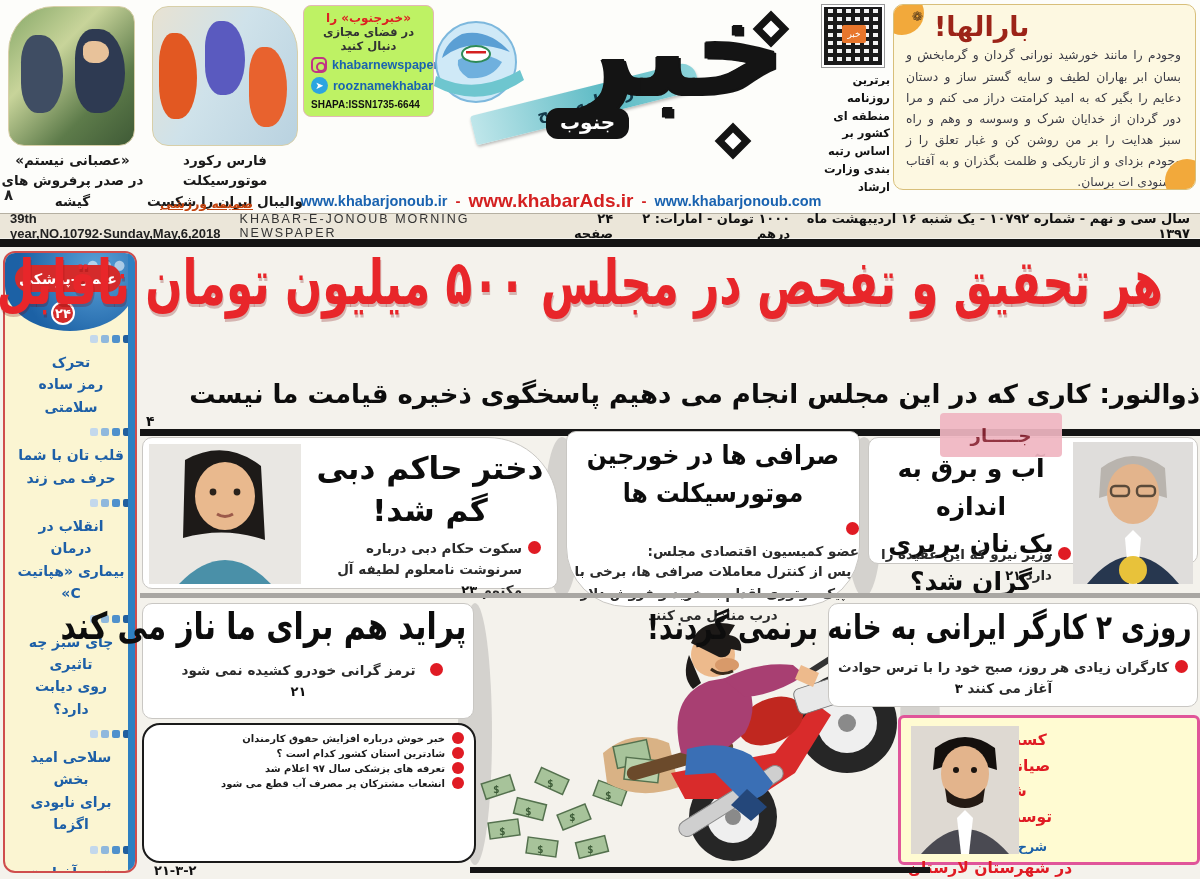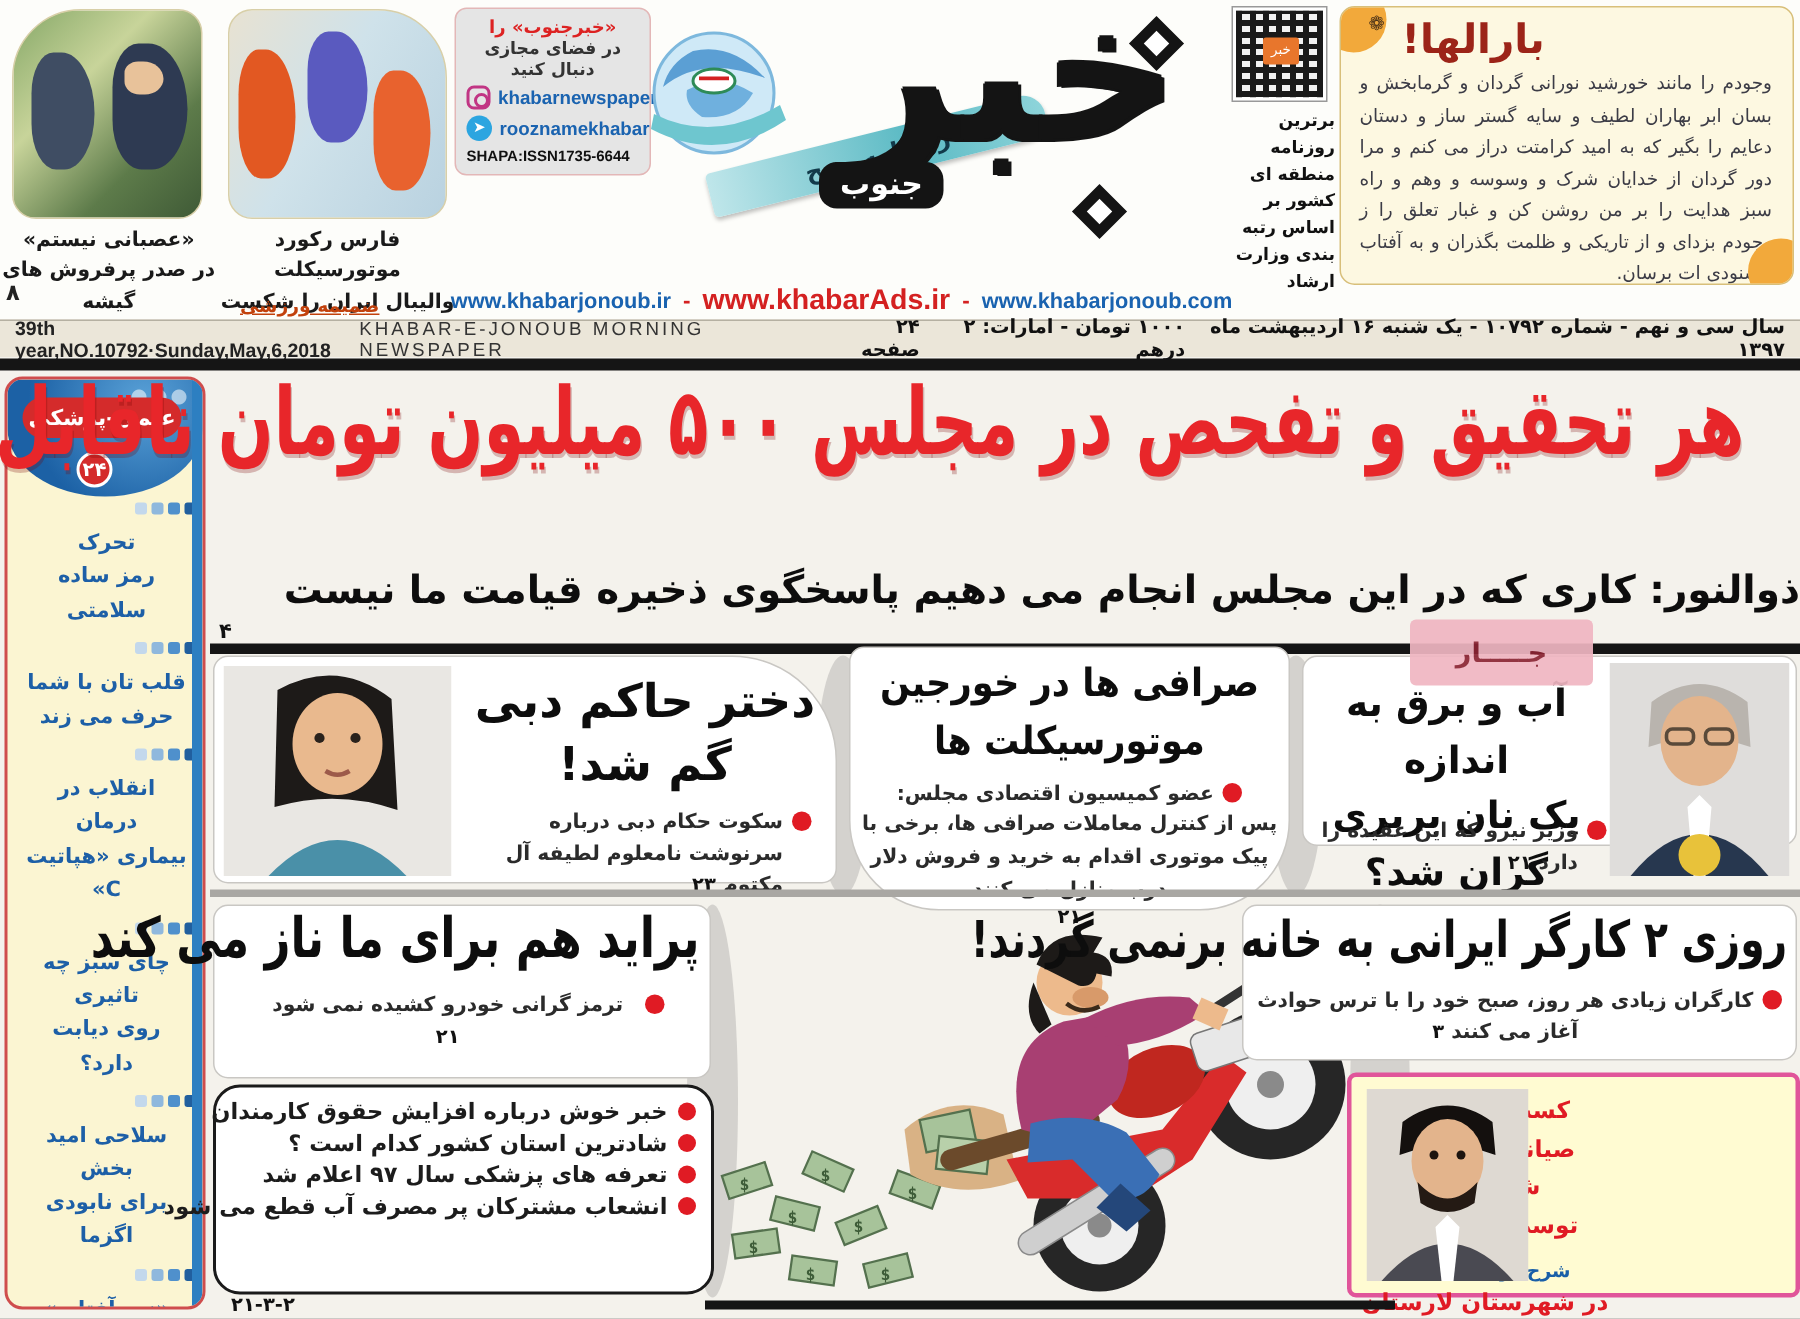--- a/index.html
+++ b/index.html
@@ -18,21 +18,21 @@
   .photo-card.volley { left:152px; top:6px; width:146px; height:140px;
     background:linear-gradient(120deg,#e8e2d2 0%,#cfe2ea 45%,#b9d2e0 100%); border-top-right-radius:46px; }
   .blob { position:absolute; border-radius:40% 60% 55% 45%; }
   .caption { text-align:center; font-weight:bold; color:#1a1a1a; font-size:13.5px; line-height:1.5; }
   .cap-left { left:0; top:150px; width:145px; }
   .cap-right { left:146px; top:150px; width:158px; }
   .pagenum8 { left:4px; top:186px; font-weight:bold; font-size:15px; color:#222; }
   .sport-sup { left:160px; top:196px; color:#c2410c; font-weight:bold; font-size:12.5px;text-decoration:underline; }
 
   .social-box { left:303px; top:5px; width:131px; height:112px; border:1px solid #e3b7b7; border-radius:8px;
-    padding:5px 7px 0 7px; background:#e5e5e5; }
+    padding:5px 7px 0 7px; background:#bef264; }
   .social-box .follow1 { color:#d22; font-weight:bold; font-size:12px; text-align:center; }
   .social-box .follow2 { color:#333; font-weight:bold; font-size:11.5px; text-align:center; }
   .soc-row { display:flex; align-items:center; justify-content:flex-start; gap:5px; margin-top:4px; direction:ltr; }
   .ig-icon { width:16px; height:16px; border:2px solid #c13584; border-radius:5px; position:relative; flex:none; }
   .ig-icon::after { content:""; position:absolute; left:3px; top:3px; width:6px; height:6px; border:2px solid #c13584; border-radius:50%; }
   .tg-icon { width:17px; height:17px; background:#2ca5e0; border-radius:50%; color:#fff; font-size:10px;
     display:flex; align-items:center; justify-content:center; flex:none; }
   .handle { color:#1a63b0; font-weight:bold; font-size:12.5px; font-family:"Liberation Sans",sans-serif; }
   .shapa { margin-top:5px; font-size:10px; font-weight:bold; color:#111; font-family:"Liberation Sans",sans-serif; }
 
@@ -134,21 +134,21 @@
 
   
   .p-pride { left:2px; top:352px; width:332px; height:116px; text-align:center; padding-top:4px; }
   .pride-title { font-size:31px; font-weight:bold; color:#0d0d0d; direction:rtl; white-space:nowrap; transform:scale(.96,1.2); }
   .pride-bullet { margin:16px auto 0; width:270px; justify-content:center; }
 
   
   .briefs { left:2px; top:472px; width:334px; height:140px; background:#fff; border:2px solid #1a1a1a; border-radius:18px; padding:7px 10px 0 10px; }
   .brief-row { display:flex; gap:7px; direction:rtl; align-items:center; margin-bottom:3px; }
   .brief-row .red-dot { width:12px; height:12px; margin-top:0; }
-  .brief-text { font-size:15px; font-weight:bold; color:#1c1c1c; white-space:nowrap; }
+  .brief-text { font-size:10px; font-weight:bold; color:#1c1c1c; white-space:nowrap; }
   .briefs-pages { left:14px; top:612px; font-weight:bold; font-size:13px; color:#111; }
 
   
   .p-workers { left:688px; top:352px; width:370px; height:104px; text-align:center; padding-top:8px; }
   .workers-title { font-size:27px; font-weight:bold; color:#0d0d0d; direction:rtl; white-space:nowrap; transform:scale(.97,1.25); }
   .workers-bullet { margin:14px auto 0; width:350px; justify-content:center; }
 
   
   .municipal { left:758px; top:464px; width:302px; height:150px; background:#fffbd2; border:3px solid #e0559a; border-radius:6px; padding:8px 10px; }
   .mun-lines { position:absolute; right:122px; top:10px; width:170px; text-align:center; color:#e01b24; font-weight:bold;
@@ -328,21 +328,21 @@
       </div>
       <div class="dubai-bullet bullet-row">
         <span class="red-dot"></span>
         <span class="bullet-text fa"><span>سکوت حکام دبی درباره سرنوشت نامعلوم لطیفه آل مکتوم</span>
           <b class="pnum">۲۳</b></span>
       </div>
     </article>
 
     <article class="abs panel p-exchange">
       <div class="ex-title">صرافی ها در خورجین موتورسیکلت ها</div>
-      <div class="bullet-row ex-lead" style="justify-content:center;">
+      <div class="bullet-row ex-lead" style="justify-content:center;flex-direction:column;">
         <span class="red-dot"></span>
         <span class="bullet-text fa">عضو کمیسیون اقتصادی مجلس:</span>
       </div>
       <div class="ex-body">پس از کنترل معاملات صرافی ها، برخی با پیک موتوری اقدام به خرید و فروش دلار درب منازل می کنند</div>
       <div class="pnum fa">۲۱</div>
     </article>
 
     <article class="abs panel p-util">
       <div class="util-title fa">
         <div>آب و برق به اندازه</div>

